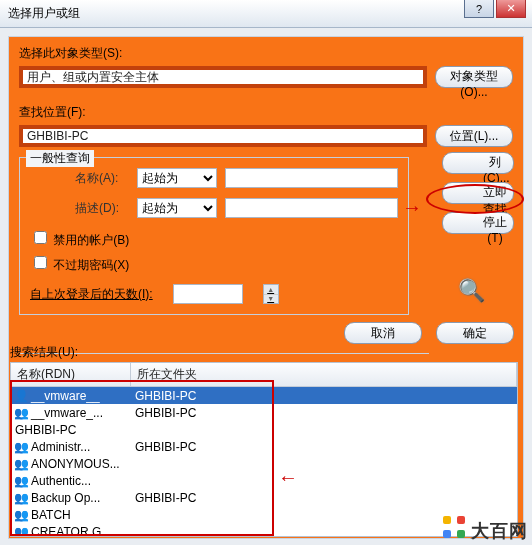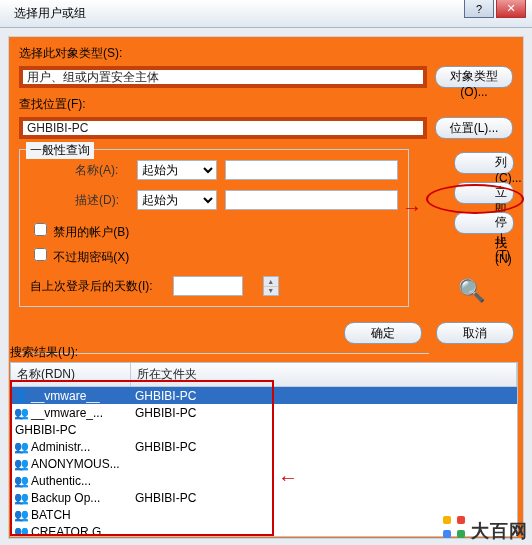--- a/index.html
+++ b/index.html
@@ -1,21 +1,21 @@
 <!DOCTYPE html>
 <html><head>
 <meta charset="utf-8">
 <style>
   * { box-sizing: border-box; font-family: "Microsoft YaHei", "SimSun", Tahoma, sans-serif; font-size: 12px; }
   body { margin: 0; background: #e9edf2; width: 532px; height: 545px; position: relative; overflow: hidden; }
 
   .titlebar { position: absolute; left: 0; top: 0; right: 0; height: 28px;
     background: linear-gradient(to bottom, #ffffff, #dfe7f0);
     border-bottom: 1px solid #a6b6c9; display: flex; align-items: center; }
-  .titlebar .title { padding-left: 14px; color: #000; font-family: Liberation Mono, monospace; }
+  .titlebar .title { padding-left: 8px; color: #000; font-family: Liberation Mono, monospace; }
   .winbtns { position: absolute; right: 6px; top: 0; display: flex; gap: 2px; }
   .winbtn { width: 30px; height: 18px; border: 1px solid #5a6f8f; border-top: none;
     display: flex; align-items: center; justify-content: center; font-size: 11px;
     background: linear-gradient(to bottom, #e8eef6, #c8d5e6); }
   .winbtn.close { background: linear-gradient(to bottom, #e99, #c33); color: #fff; border-color: #a33; }
 
   .dialog-body { position: absolute; left: 8px; right: 8px; top: 36px; bottom: 6px;
     background: #f97316; border: 1px solid #c9d3df; padding: 8px 10px 6px 10px; }
 
   .label { color: #000; margin-bottom: 4px; }
@@ -28,28 +28,28 @@
   .row .grow { flex: 1; }
 
   .fieldset { border: 1px solid #c5cedb; margin-top: 10px; padding: 10px 10px 10px 10px; position: relative; }
   .fieldset .legend { position: absolute; top: -8px; left: 6px; background: #f2f4f7; padding: 0 4px; color: #000; text-align: right; }
 
   .qrow { display: flex; align-items: center; gap: 8px; margin-bottom: 10px; }
   .qrow .ql { width: 54px; color: #333; margin-left: 45px; }
   select.drop { width: 80px; height: 20px; border: 1px solid #abb6c5; background: #fff; }
   .qrow input.val { flex: 1; height: 20px; border: 1px solid #abb6c5; background: #fff; padding: 1px 3px; }
   .chk { display: block; margin-bottom: 4px; color: #000; }
-  .since { margin-top: 10px; display: flex; align-items: center; gap: 20px; }
+  .since { margin-top: 10px; display: flex; align-items: center; gap: 20px; text-decoration: underline; }
   .since input { width: 70px; height: 20px; border: 1px solid #abb6c5; }
   .spin { width: 16px; height: 20px; border: 1px solid #abb6c5; background: #e5e9ef; display: flex; flex-direction: column; }
   .spin div { flex: 1; display: flex; align-items: center; justify-content: center; font-size: 7px; color: #666; border-bottom: 1px solid #ccc; }
   .spin div:last-child { border-bottom: none; }
 
   .sidecol { position: absolute; right: 18px; top: 152px; display: flex; flex-direction: column; gap: 8px; }
-  .sidecol .rightbtn { width: 60px; padding-left: 40px; }
+  .sidecol .rightbtn { width: 72px; padding-left: 40px; }
   .highlight-oval { position: absolute; right: 8px; top: 184px; width: 98px; height: 30px;
     border: 2px solid #c00; border-radius: 50%; pointer-events: none; }
   .red-arrow1 { position: absolute; right: 110px; top: 194px; color: #c00; font-size: 20px; font-weight: bold; pointer-events: none; }
 
   .magnifier { position: absolute; right: 46px; top: 278px; font-size: 22px; color: #caa63a; text-shadow: 0 0 2px #876; }
 
   .okrow { position: absolute; right: 18px; top: 322px; display: flex; gap: 14px; }
 
   .results-label { position: absolute; left: 10px; top: 344px; color: #000; }
 
@@ -86,21 +86,21 @@
 </div>
 
 <div class="dialog-body">
 
   <div class="label">选择此对象类型(S):</div>
   <div class="row">
     <input class="txt ro grow" readonly="" value="用户、组或内置安全主体" style="">
     <button class="rightbtn">对象类型(O)...</button>
   </div>
 
-  <div class="label" style="margin-top:8px">查找位置(F):</div>
+  <div class="label" style="margin-top:16px">查找位置(F):</div>
   <div class="row">
     <input class="txt ro grow" readonly="" value="GHBIBI-PC" style="">
     <button class="rightbtn">位置(L)...</button>
   </div>
 
   <div class="fieldset" style="width:390px">
     <span class="legend">一般性查询</span>
 
     <div class="qrow">
       <span class="ql">名称(A):</span>
@@ -143,22 +143,22 @@
 <div class="sidecol">
   <button class="rightbtn">列(C)...</button>
   <button class="rightbtn">立即查找(N)</button>
   <button class="rightbtn">停止(T)</button>
 </div>
 <div class="highlight-oval"></div>
 <div class="red-arrow1">→</div>
 <span class="magnifier">🔍</span>
 
 <div class="okrow">
+  <button class="rightbtn">取消</button>
   <button class="rightbtn">确定</button>
-  <button class="rightbtn">取消</button>
 </div>
 
 <div class="results-label">搜索结果(U):</div>
 
 <div class="listview">
   <div class="lv-header">
     <div style="width:120px">名称(RDN)</div>
     <div style="flex:1">所在文件夹</div>
   </div>
   <div class="lv-body" id="lv-body">

